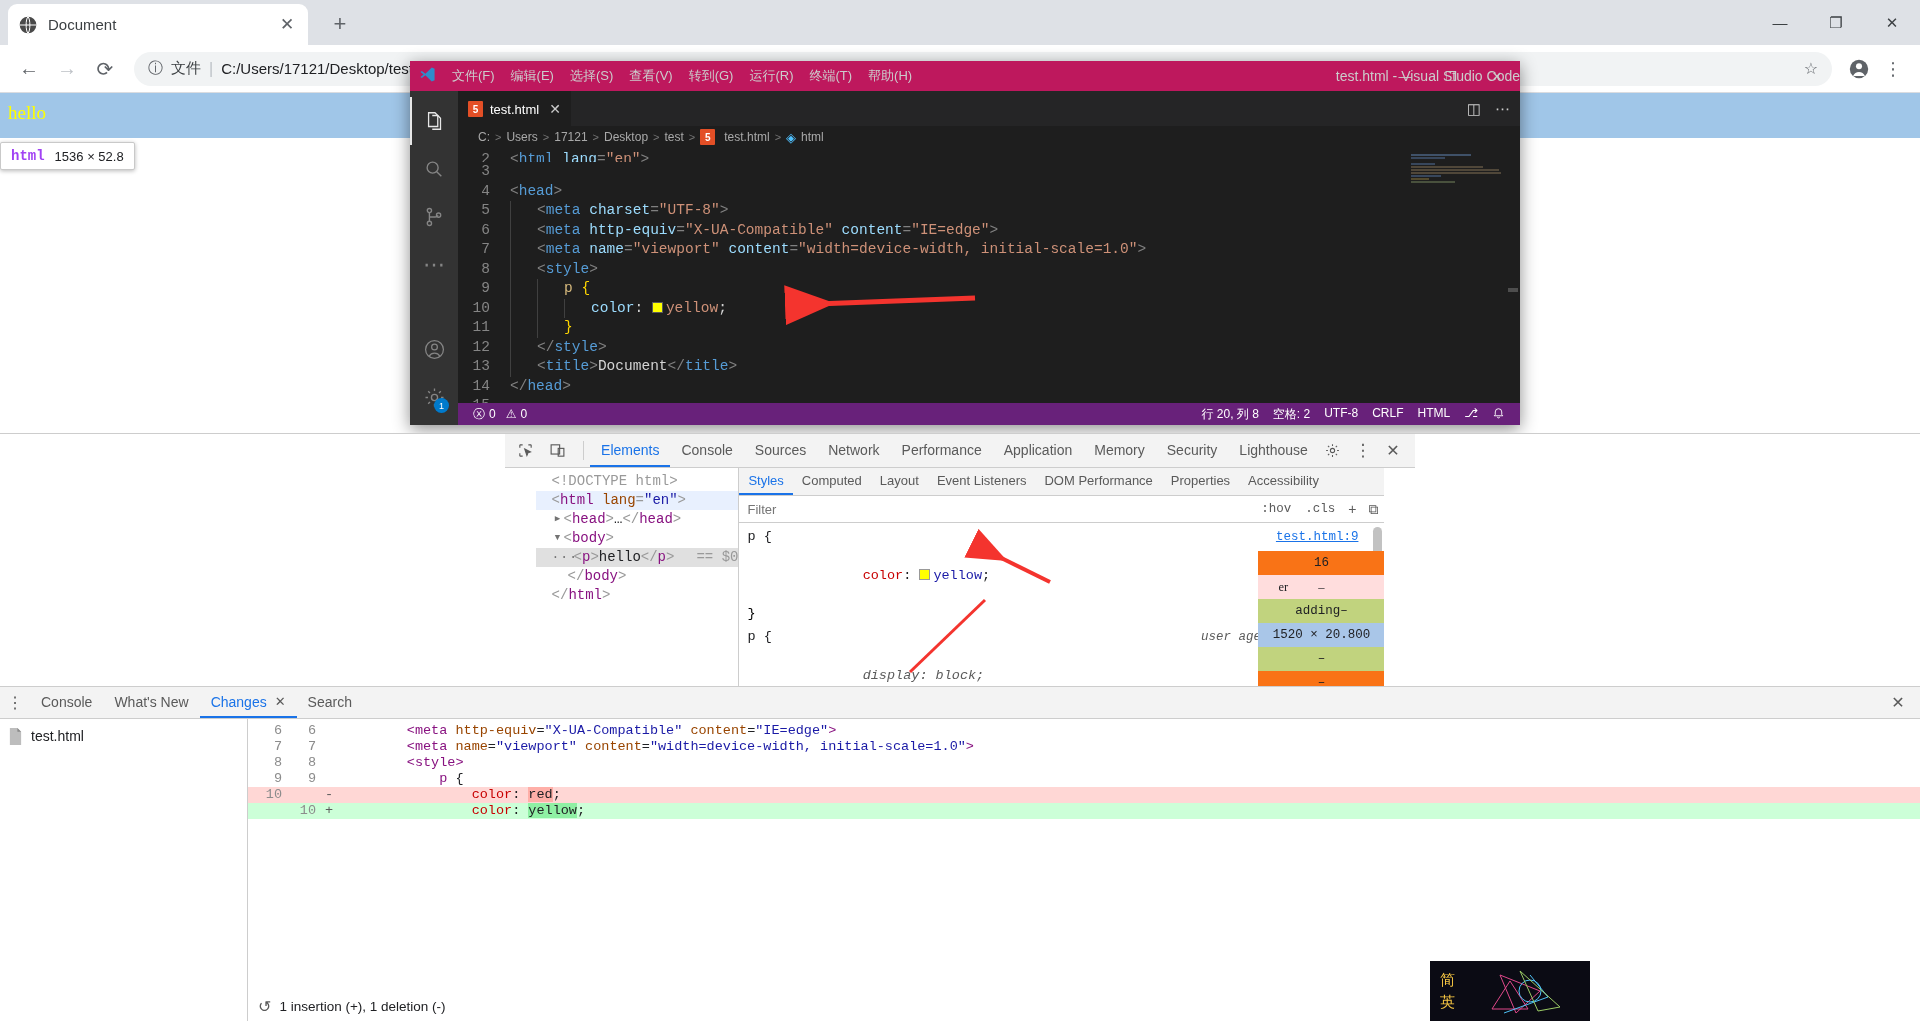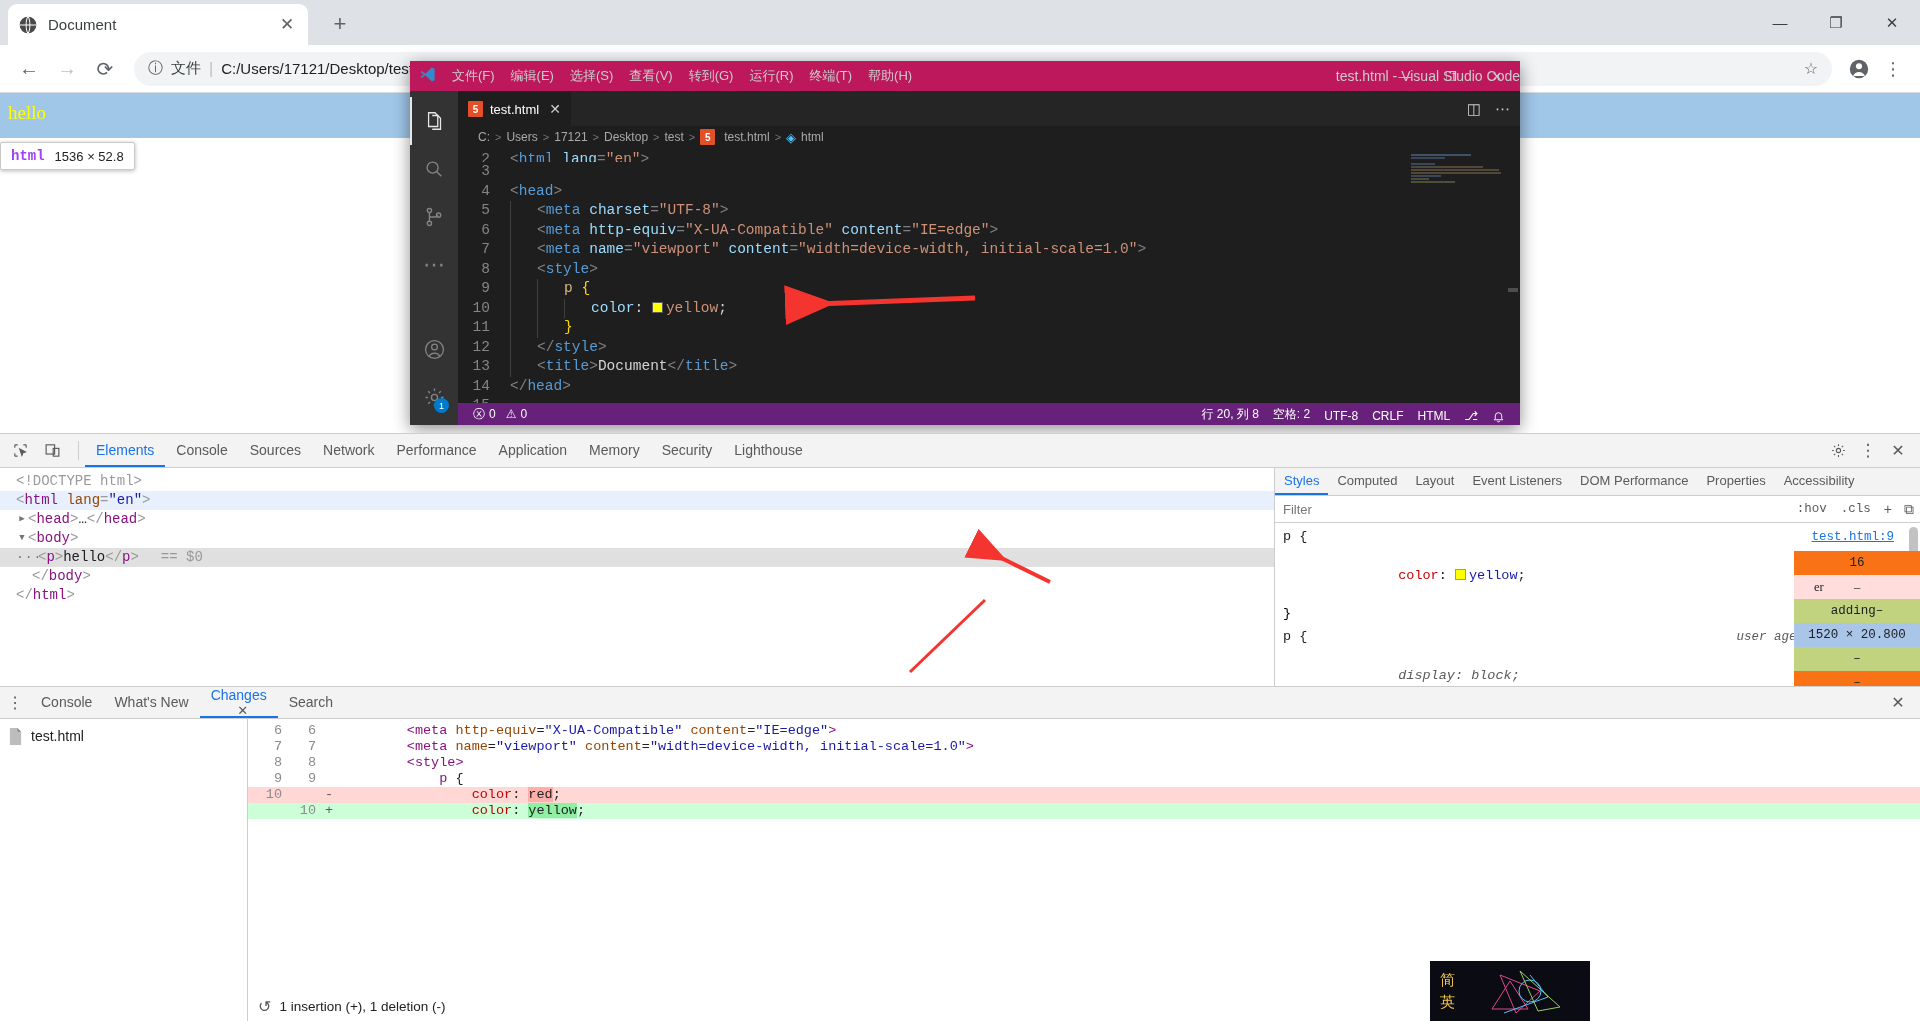--- a/index.html
+++ b/index.html
@@ -160,27 +160,27 @@
     opacity: 0.55; pointer-events: none;
   }
   .mm-line { height: 2px; margin: 1px 0; }
   .vs-scroll-deco { position: absolute; right: 2px; top: 140px; width: 10px; height: 4px; background: #4d4d4d; }
 
   .vs-status {
     height: 22px; background: #68217a; display: flex; align-items: center;
     font-size: 12px; color: #ffffff; flex: none; padding: 0 8px;
   }
   .st-item { padding: 0 7px; display: flex; align-items: center; gap: 4px; cursor: pointer; white-space: nowrap; }
-  .st-right { margin-left: auto; display: flex; align-items: flex-end; }
+  .st-right { margin-left: auto; display: flex; align-items: flex-start; }
 
   
   .devtools {
     position: absolute; left: 0; top: 433px; width: 1920px; height: 588px;
     background: #ffffff; border-top: 1px solid #cdcdcd;
-    display: flex; flex-direction: column;
+    display: flex; flex-direction: column; align-items: center;
   }
   .dt-topbar {
     height: 34px; display: flex; align-items: stretch; border-bottom: 1px solid #cdcdcd;
     background: #f3f3f3; flex: none;
   }
   .dt-tool-icons { display: flex; align-items: center; padding: 0 6px; gap: 4px; }
   .dt-ticon { width: 28px; height: 26px; display: flex; align-items: center; justify-content: center;
               color: #5a5a5a; cursor: pointer; }
   .dt-divider { width: 1px; background: #cdcdcd; margin: 7px 6px; }
   .dt-tabs { display: flex; align-items: stretch; }
@@ -269,21 +269,21 @@
     background: #fff; border-top: 1px solid #cdcdcd; display: flex; flex-direction: column;
   }
   .drawer-tabs {
     height: 32px; display: flex; align-items: stretch; background: #f3f3f3;
     border-bottom: 1px solid #cdcdcd; flex: none;
   }
   .drawer-menu { width: 30px; display: flex; align-items: center; justify-content: center;
                  color: #5a5a5a; font-size: 16px; cursor: pointer; }
   .dw-tab { padding: 0 11px; display: flex; align-items: center; font-size: 14px; color: #5a5a5a;
             cursor: pointer; border-bottom: 2px solid transparent; }
-  .dw-tab.active { color: #1a73e8; border-bottom-color: #1a73e8; flex-direction: column; }
+  .dw-tab.active { color: #1a73e8; border-bottom-color: #1a73e8; }
   .dw-tab-close { margin-left: 8px; font-size: 13px; color: #5a5a5a; }
   .dw-right { margin-left: auto; display: flex; align-items: center; padding-right: 8px; }
 
   .drawer-body { flex: 1; display: flex; min-height: 0; }
   .changes-sidebar { width: 248px; border-right: 1px solid #cdcdcd; padding-top: 4px; }
   .chg-file { display: flex; align-items: center; height: 26px; padding-left: 8px;
               font-size: 14px; color: #202124; cursor: pointer; }
   .file-icon { width: 15px; height: 17px; margin-right: 8px; flex: none; }
   .changes-diff {
     flex: 1; overflow: hidden; font-family: "Liberation Mono", monospace;

